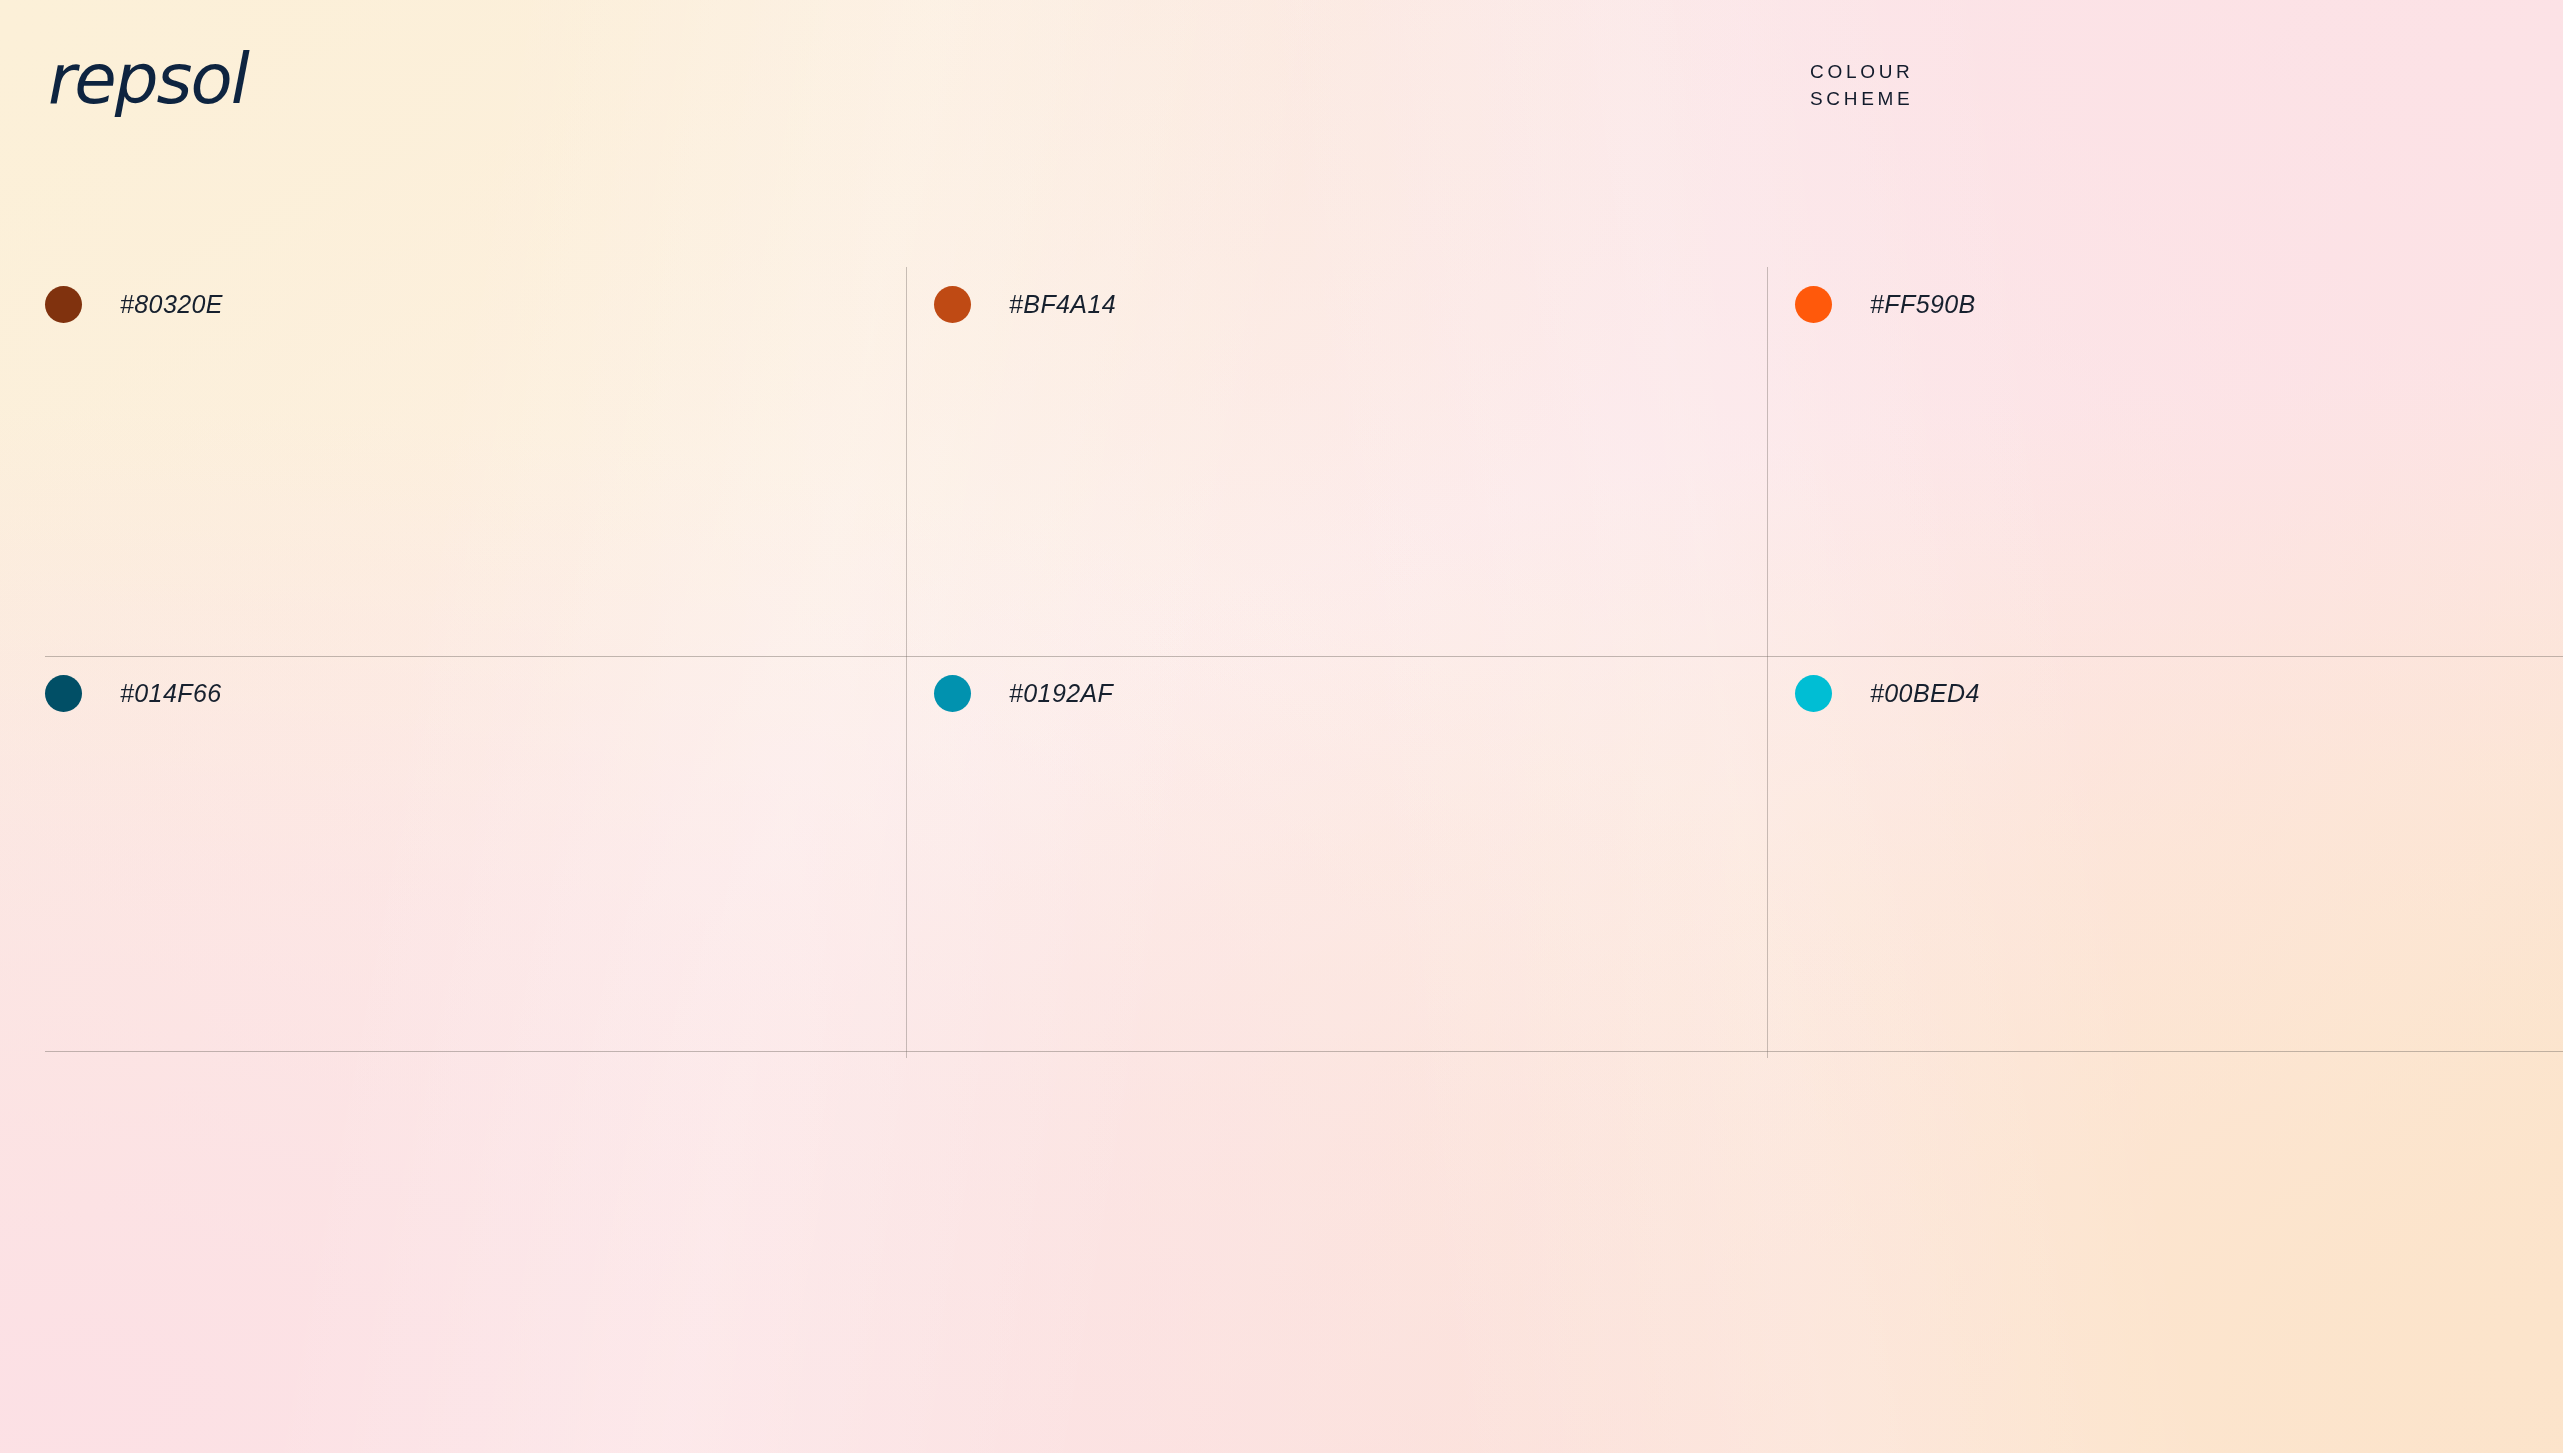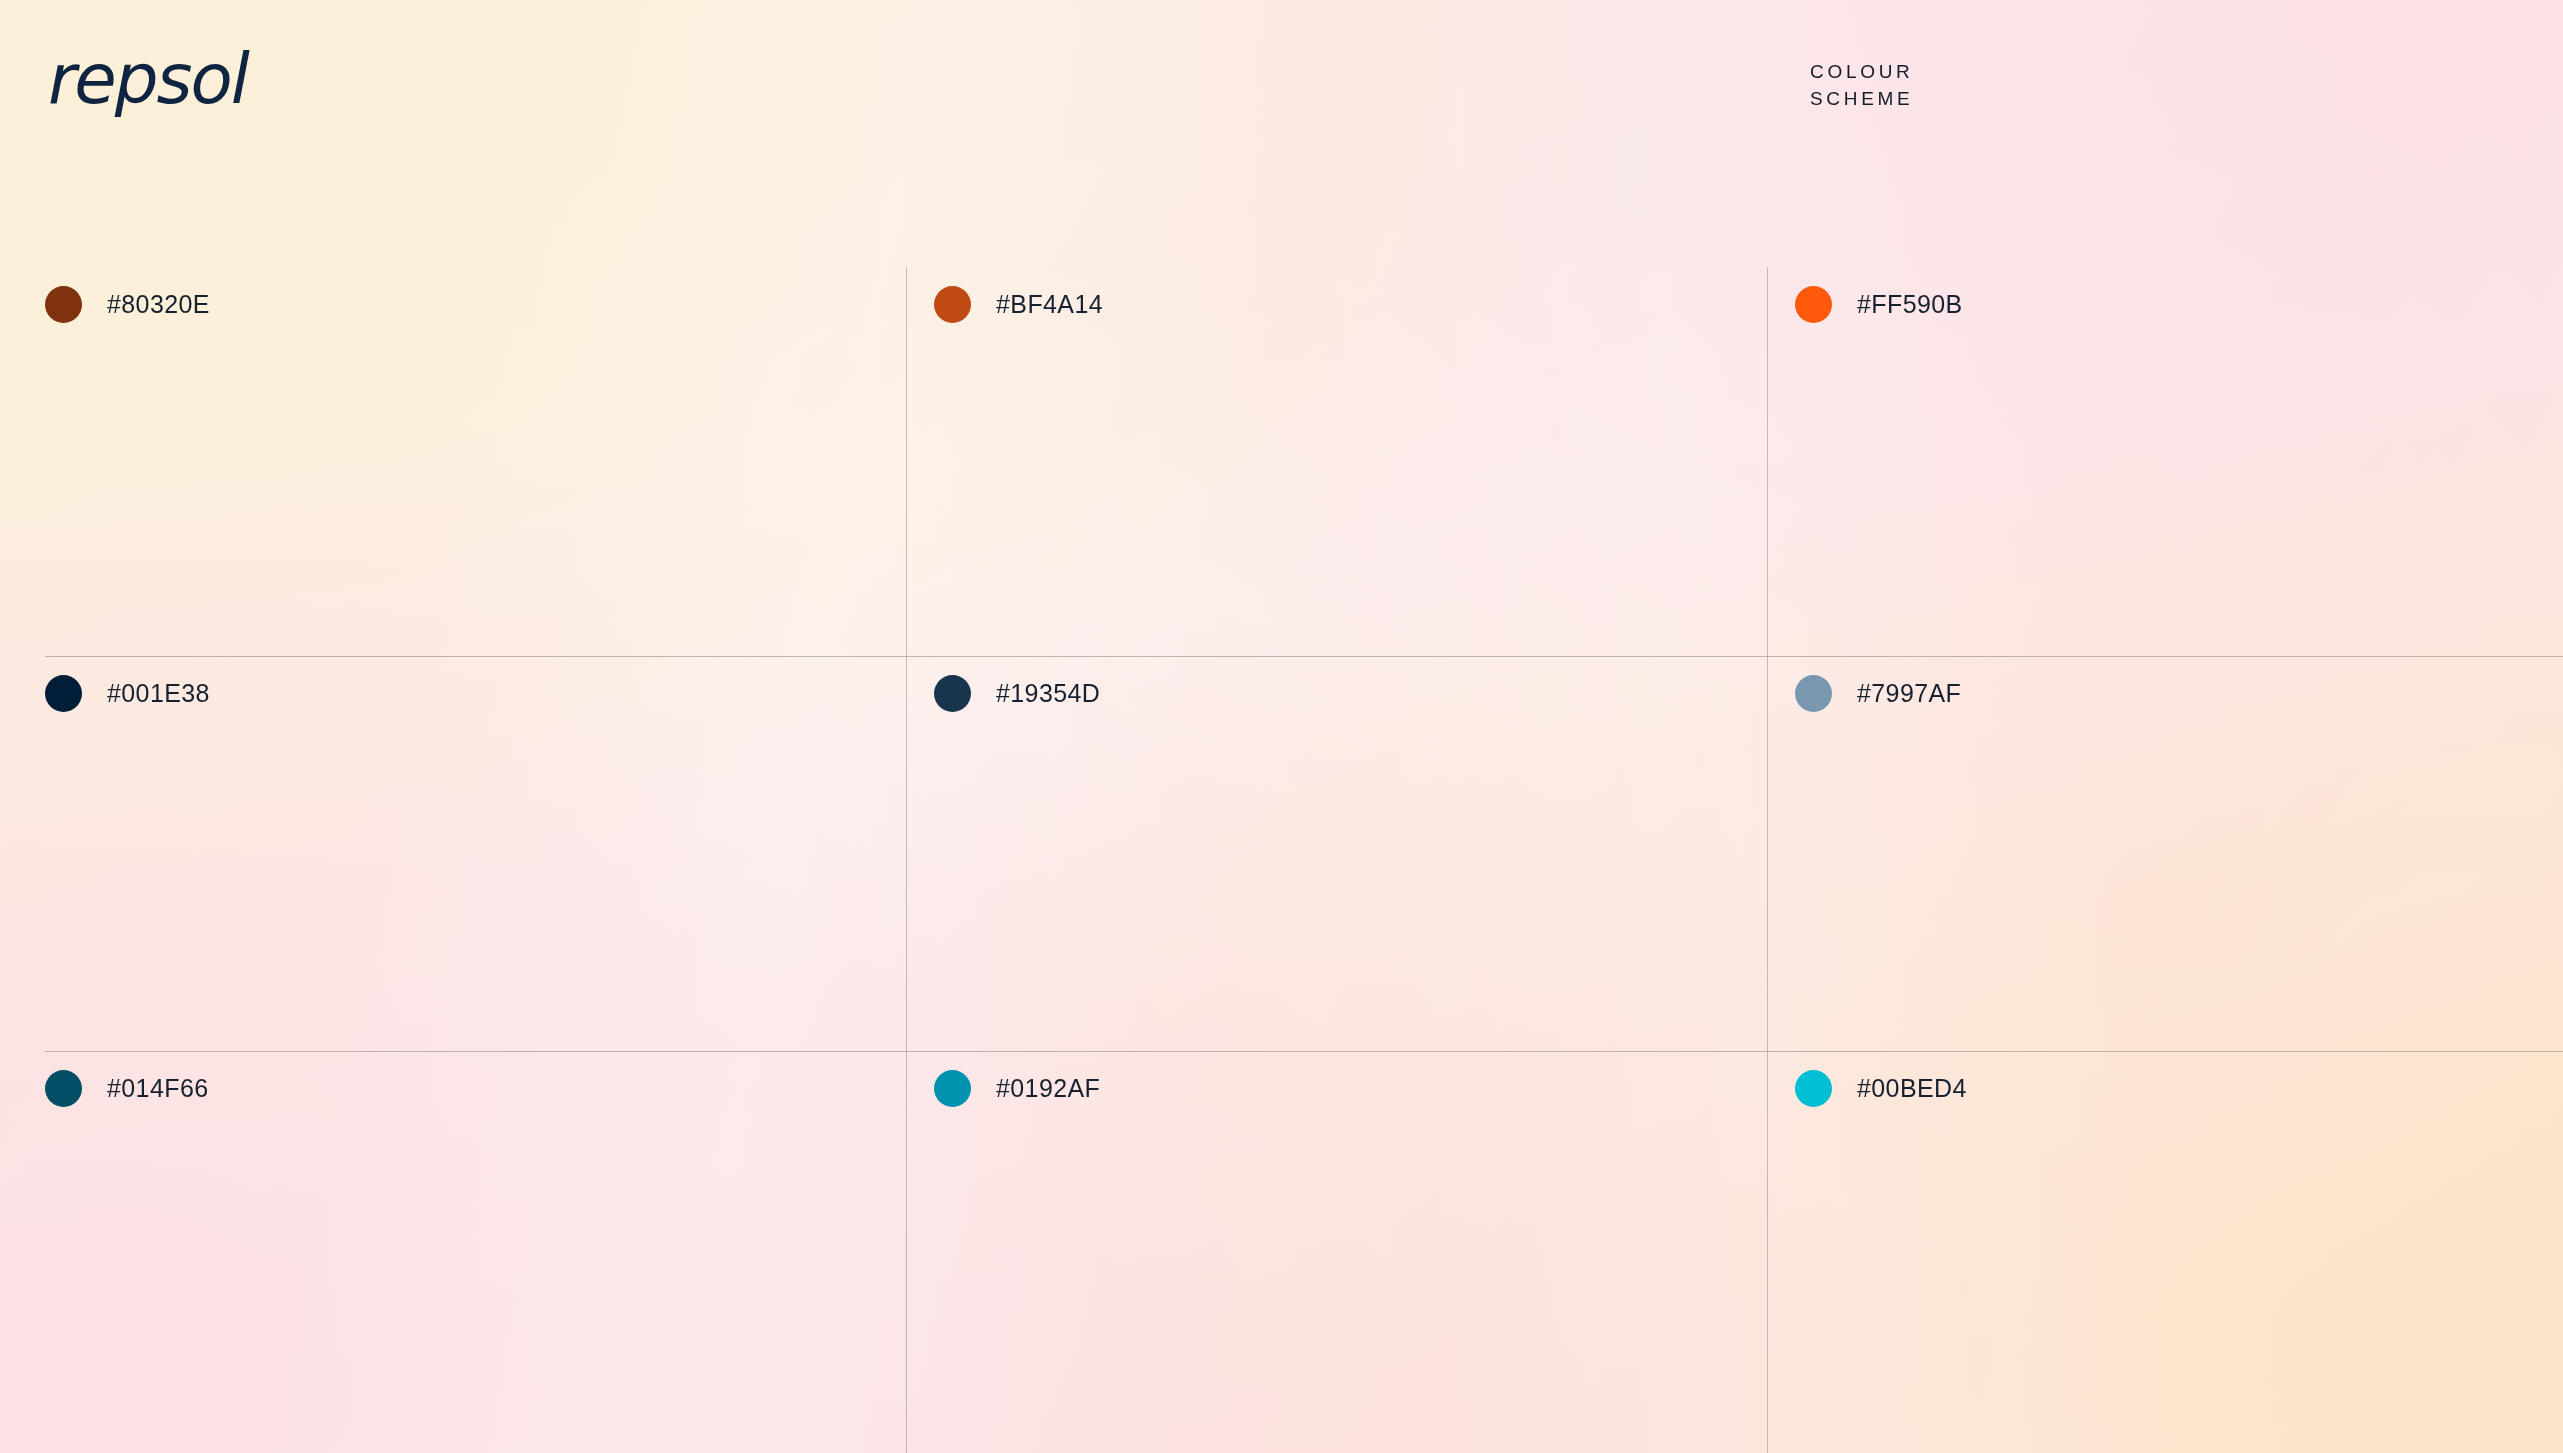--- a/index.html
+++ b/index.html
@@ -108,26 +108,27 @@
   }
   .swatch-cell:not(:first-child) .swatch-inner { padding-left:28px; }
 
   .swatch-dot {
     width:37px; height:37px;
     border-radius:50%;
     flex:0 0 37px;
   }
 
   .swatch-label {
-    margin-left:25px;
+    margin-left:38px;
     font-size:25px;
     font-weight:400;
     letter-spacing:0.4px;
     color:#16202e;
     white-space:nowrap;
+    font-style:italic;
   }
 </style>
 </head>
 <body>
 
 <div id="bg-gradient"></div>
 <div id="bg-sheen"></div>
 
 <div id="page">
 
@@ -159,42 +160,20 @@
           </div>
         </div>
         <div class="swatch-cell">
           <div class="cell-divider"></div>
           <div class="swatch-inner">
             <span class="swatch-dot" style="background: rgb(255, 89, 11);"></span>
             <span class="swatch-label">#FF590B</span>
           </div>
         </div>
       </div>
-      <div class="palette-row row-2">
-        <div class="swatch-cell">
-          <div class="swatch-inner">
-            <span class="swatch-dot" style="background: rgb(0, 30, 56);"></span>
-            <span class="swatch-label">#001E38</span>
-          </div>
-        </div>
-        <div class="swatch-cell">
-          <div class="cell-divider"></div>
-          <div class="swatch-inner">
-            <span class="swatch-dot" style="background: rgb(25, 53, 77);"></span>
-            <span class="swatch-label">#19354D</span>
-          </div>
-        </div>
-        <div class="swatch-cell">
-          <div class="cell-divider"></div>
-          <div class="swatch-inner">
-            <span class="swatch-dot" style="background: rgb(121, 151, 175);"></span>
-            <span class="swatch-label">#7997AF</span>
-          </div>
-        </div>
-      </div>
       <div class="palette-row row-3">
         <div class="swatch-cell">
           <div class="swatch-inner">
             <span class="swatch-dot" style="background: rgb(1, 79, 102);"></span>
             <span class="swatch-label">#014F66</span>
           </div>
         </div>
         <div class="swatch-cell">
           <div class="cell-divider"></div>
           <div class="swatch-inner">

